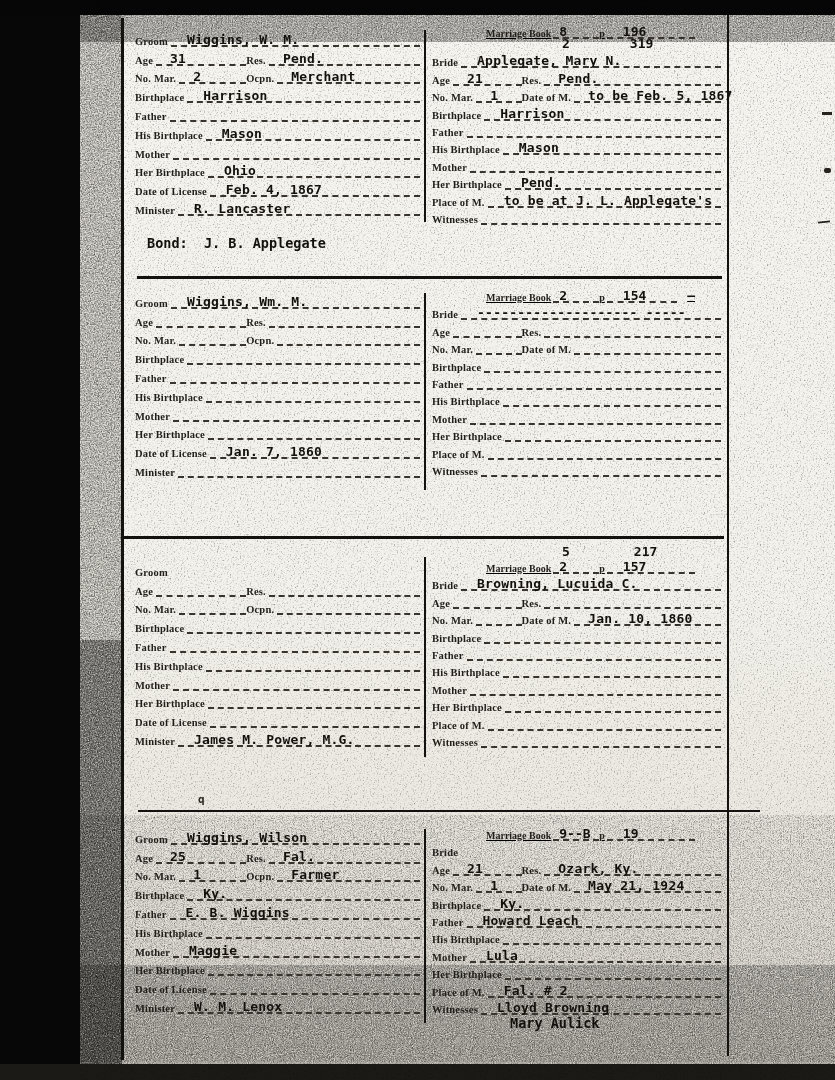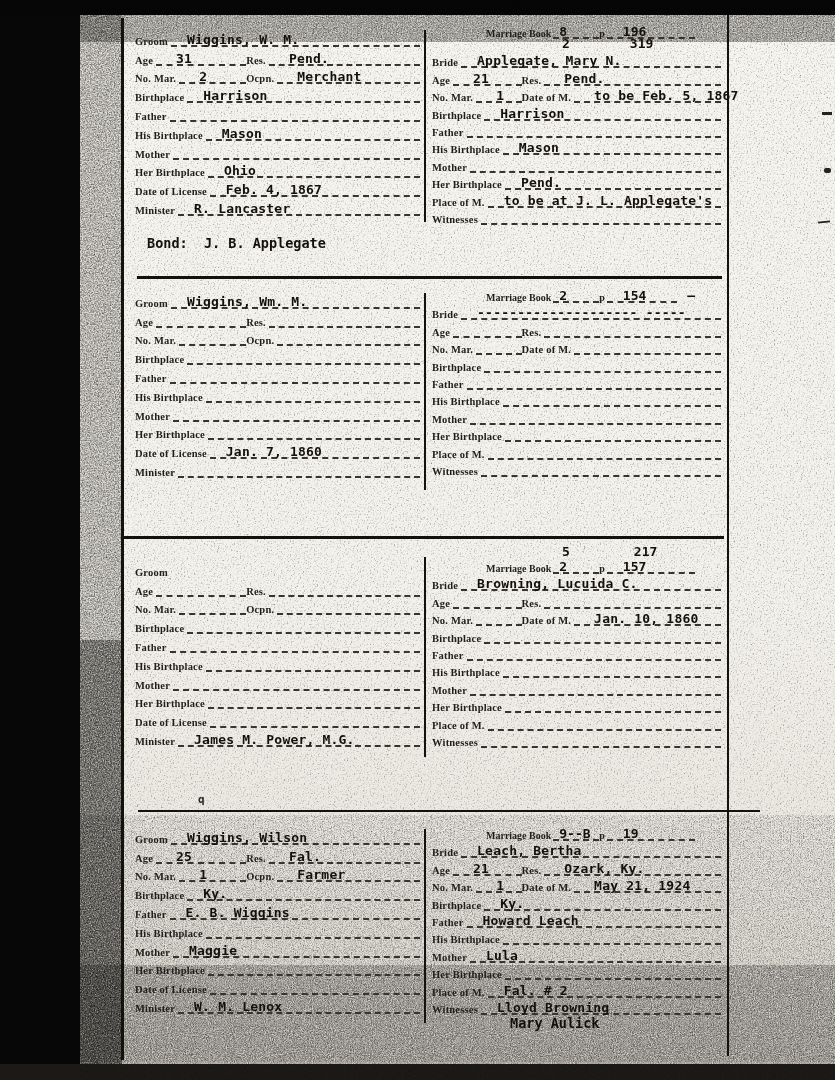--- a/index.html
+++ b/index.html
@@ -52,27 +52,27 @@
   .frow{display:flex;align-items:flex-end;height:18.8px;}
   .bfields .frow{height:17.4px;}
   .pair{display:flex;align-items:flex-end;flex:1;min-width:0;}
   .pair.first.g{flex:0 0 39%;}
   .pair.first.b{flex:0 0 31%;}
   .flabel{font:700 10.5px "Liberation Serif",serif;color:#221f1b;
           white-space:nowrap;padding-right:3px;letter-spacing:.2px;}
   .leader{flex:1;position:relative;border-bottom:2px dashed #3a362f;height:13px;min-width:8px;}
   .fval{position:absolute;left:16px;bottom:-2px;font:700 13px "DejaVu Sans Mono",monospace;
         color:#14110d;white-space:nowrap;letter-spacing:.2px;}
-  .two .fval{left:20px;}
+  .two .fval{left:14px;}
   
   .note{font:700 13.5px "DejaVu Sans Mono",monospace;color:#14110d;
         padding-left:12px;line-height:14.5px;margin-top:20px;white-space:pre;}
   .bnotes .note{padding-left:78px;margin-top:1px;}
   
-  .bheader-row{display:flex;align-items:flex-end;height:15px;padding-left:54px;padding-right:26px;}
+  .bheader-row{display:flex;align-items:flex-end;height:15px;padding-left:54px;padding-right:26px;text-decoration:underline;}
   .bh-label{font:700 10px "Liberation Serif",serif;color:#221f1b;white-space:nowrap;padding-right:2px;}
   .bh-leader{position:relative;border-bottom:2px dashed #3a362f;height:11px;}
   .bh-leader.bk{flex:0 0 46px;}
   .bh-leader.pg{flex:1;}
   .bh-val{position:absolute;bottom:-2px;font:700 13px "DejaVu Sans Mono",monospace;
           color:#14110d;white-space:nowrap;}
   .bh-leader.bk .bh-val{left:6px;}
   .bh-leader.pg .bh-val{left:16px;}
   .bh-extra{font:700 13px "DejaVu Sans Mono",monospace;color:#14110d;margin-left:10px;}
   .bh-alt,.bh-pre{display:flex;padding-left:130px;height:12px;
@@ -849,23 +849,20 @@
             <span class="bh-label">p</span>
             <span class="bh-leader pg">
               <span class="bh-val">19</span>
             </span>
           </div>
         </div>
       <div class="bfields">
           <div class="frow">
             <span class="pair">
               <span class="flabel">Bride</span>
-              <span class="leader">
-                <span class="fval">Leach, Bertha</span>
-              </span>
             </span>
           </div>
           <div class="frow two">
             <span class="pair first b">
               <span class="flabel">Age</span>
               <span class="leader">
                 <span class="fval">21</span>
               </span>
             </span>
             <span class="pair">

